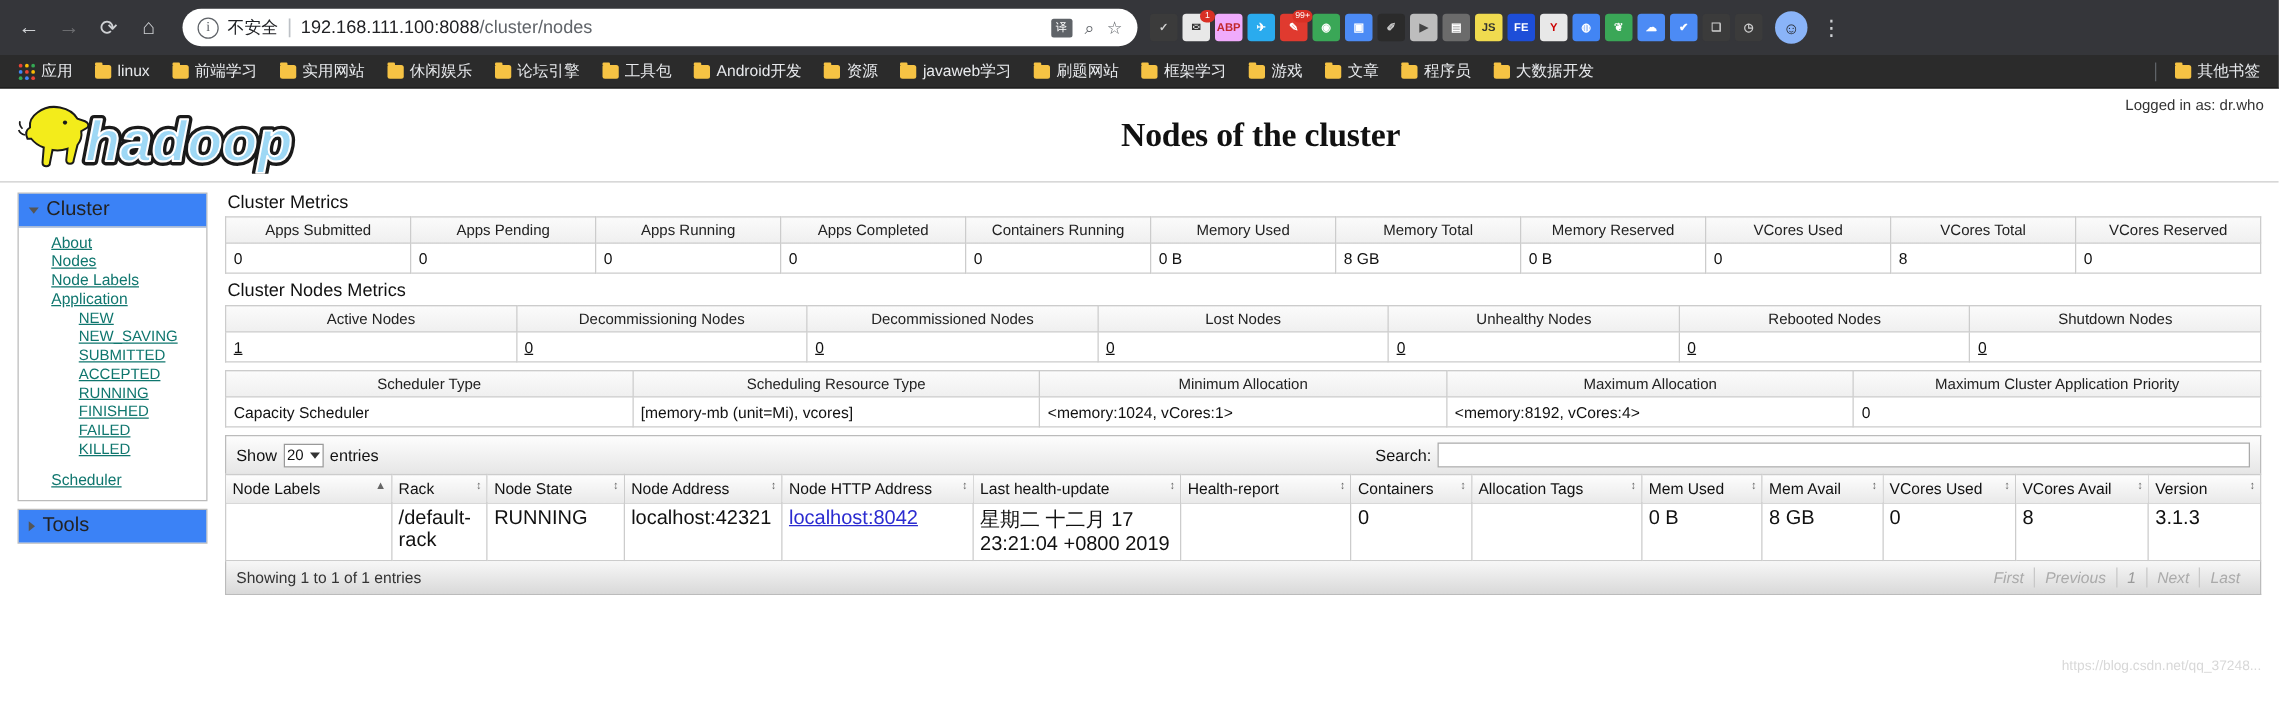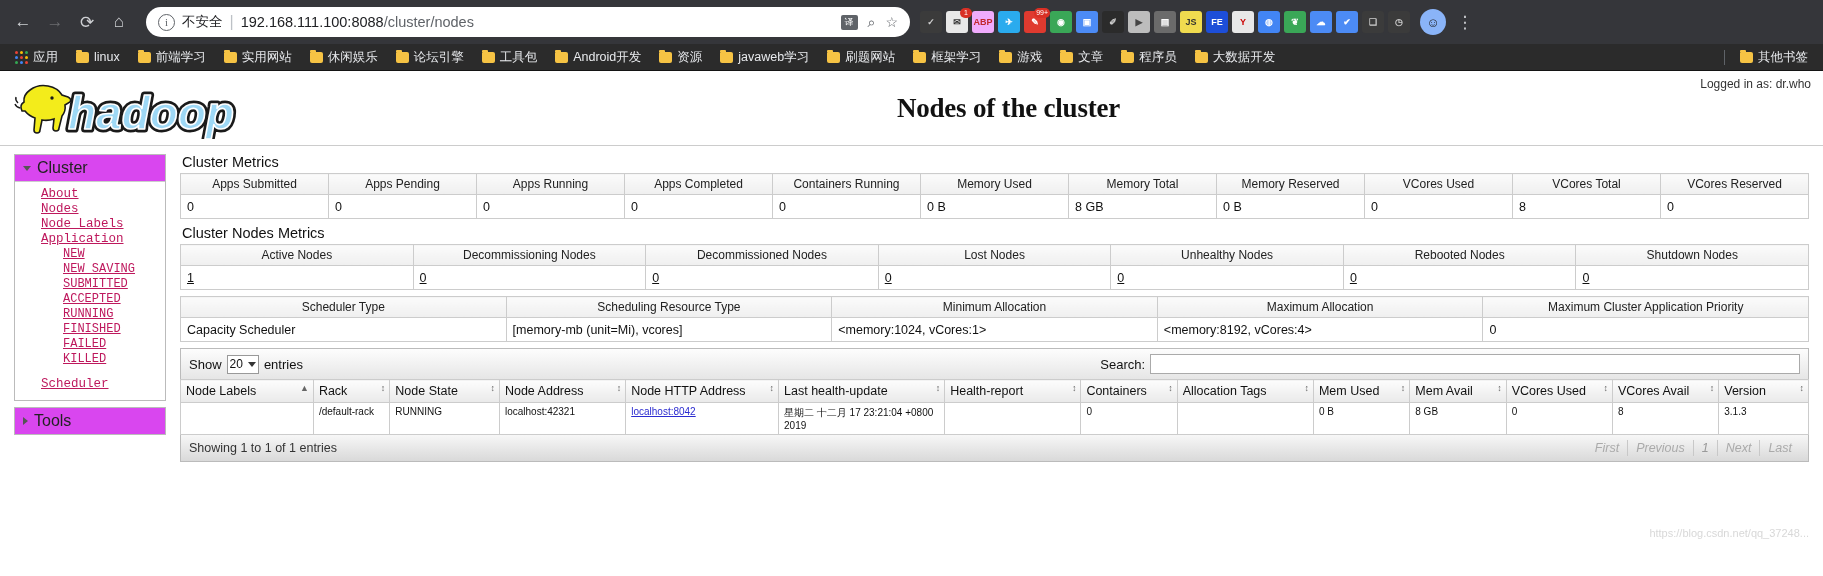--- a/index.html
+++ b/index.html
@@ -88,30 +88,30 @@
   .page-title {
     flex: 1 1 auto; text-align: center; font-size: 27px; font-weight: bold;
     color: #111; padding-top: 22px; font-family: "Liberation Serif", serif;
     letter-spacing: -0.2px; margin-left: -120px;
   }
   .body-wrap { display: flex; align-items: flex-start; padding: 8px 0 0 0; }
   
   .sidebar { width: 152px; flex: 0 0 auto; margin-left: 14px; }
   .sb-block { border: 1px solid #bbb; background: #fff; margin-bottom: 6px; }
   .sb-head {
-    background: #d946ef; border-bottom: 1px solid #ccc; padding: 4px 8px;
+    background: #3b82f6; border-bottom: 1px solid #ccc; padding: 4px 8px;
     font-size: 16px; color: #222; display: flex; align-items: center; gap: 6px;
   }
   .sb-head.collapsed { border-bottom: none; }
   .caret-down { width: 0; height: 0; border-left: 4px solid transparent; border-right: 4px solid transparent; border-top: 5px solid #555; }
   .caret-right { width: 0; height: 0; border-top: 4px solid transparent; border-bottom: 4px solid transparent; border-left: 5px solid #555; }
   .sb-list { padding: 5px 0 8px 0; }
   .sb-link {
-    display: block; color: #be185d; font-size: 12.5px; text-decoration: underline;
-    padding: 0 0 0 26px; line-height: 15px; white-space: nowrap; font-family: Liberation Mono, monospace;
+    display: block; color: #0f766e; font-size: 12.5px; text-decoration: underline;
+    padding: 0 0 0 26px; line-height: 15px; white-space: nowrap;
   }
   .sb-link.sub { padding-left: 48px; font-size: 12px; }
   .sb-gap { height: 10px; }
   
   .content { flex: 1 1 auto; padding: 0 14px 0 14px; min-width: 0; }
   .sec-title { font-size: 14.5px; color: #111; margin: 0 0 3px 2px; }
   table.metrics { border-collapse: collapse; width: 100%; table-layout: fixed; margin-bottom: 6px; }
   table.metrics th {
     background: linear-gradient(#fbfbfb,#efefef); border: 1px solid #ccc;
     font-size: 12px; font-weight: normal; color: #222; padding: 3px 4px; 
@@ -138,21 +138,21 @@
     width: 640px; font-family: "Liberation Sans", sans-serif;
   }
   table.nodes { border-collapse: collapse; width: 100%; table-layout: fixed; }
   table.nodes th {
     background: linear-gradient(#fdfdfd,#e9e9e9); border: 1px solid #ccc;
     font-size: 12.5px; font-weight: normal; color: #111; padding: 4px 5px; text-align: left;
     white-space: nowrap; position: relative;
   }
   table.nodes th .sort { position: absolute; right: 4px; top: 4px; font-size: 9px; color: #666; line-height: 9px; }
   table.nodes td {
-    border: 1px solid #ccc; font-size: 10px; color: #111; padding: 3px 5px;
+    border: 1px solid #ccc; font-size: 16px; color: #111; padding: 3px 5px;
     vertical-align: top; background: #fff; word-wrap: break-word; margin-top: 15px;
   }
   table.nodes td a { color: #2b2bd0; text-decoration: underline; }
   .dt-bottom {
     border: 1px solid #bbb; border-top: none; background: linear-gradient(#f7f7f7,#d9d9d9);
     padding: 5px 8px; display: flex; align-items: center; font-size: 12.5px; color: #333;
   }
   .pager { margin-left: auto; display: flex; align-items: center; font-style: italic; }
   .pager span { color: #aaa; padding: 1px 8px; border-left: 1px solid #c8c8c8; }
   .pager span:first-child { border-left: none; }

